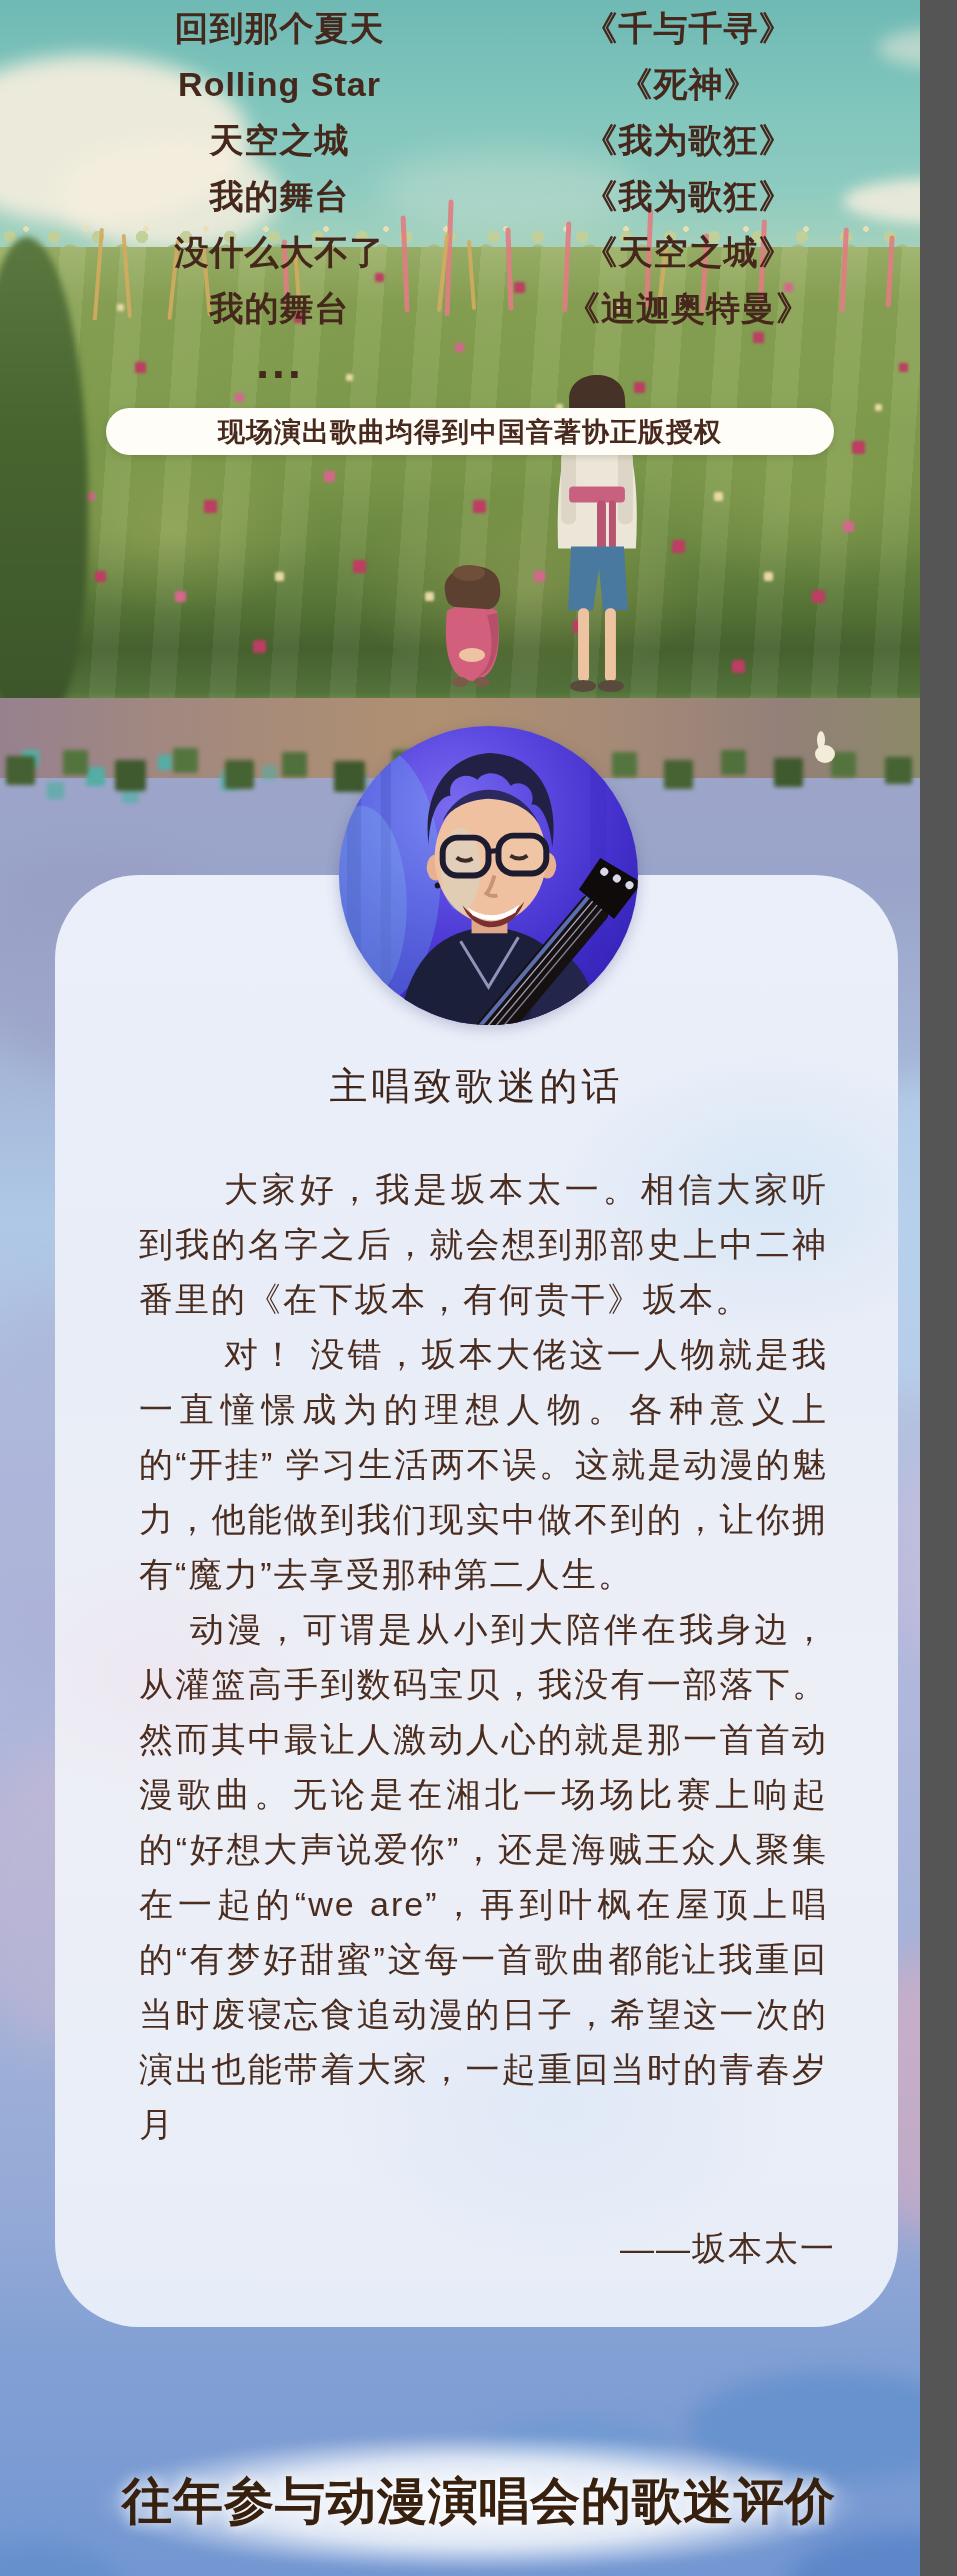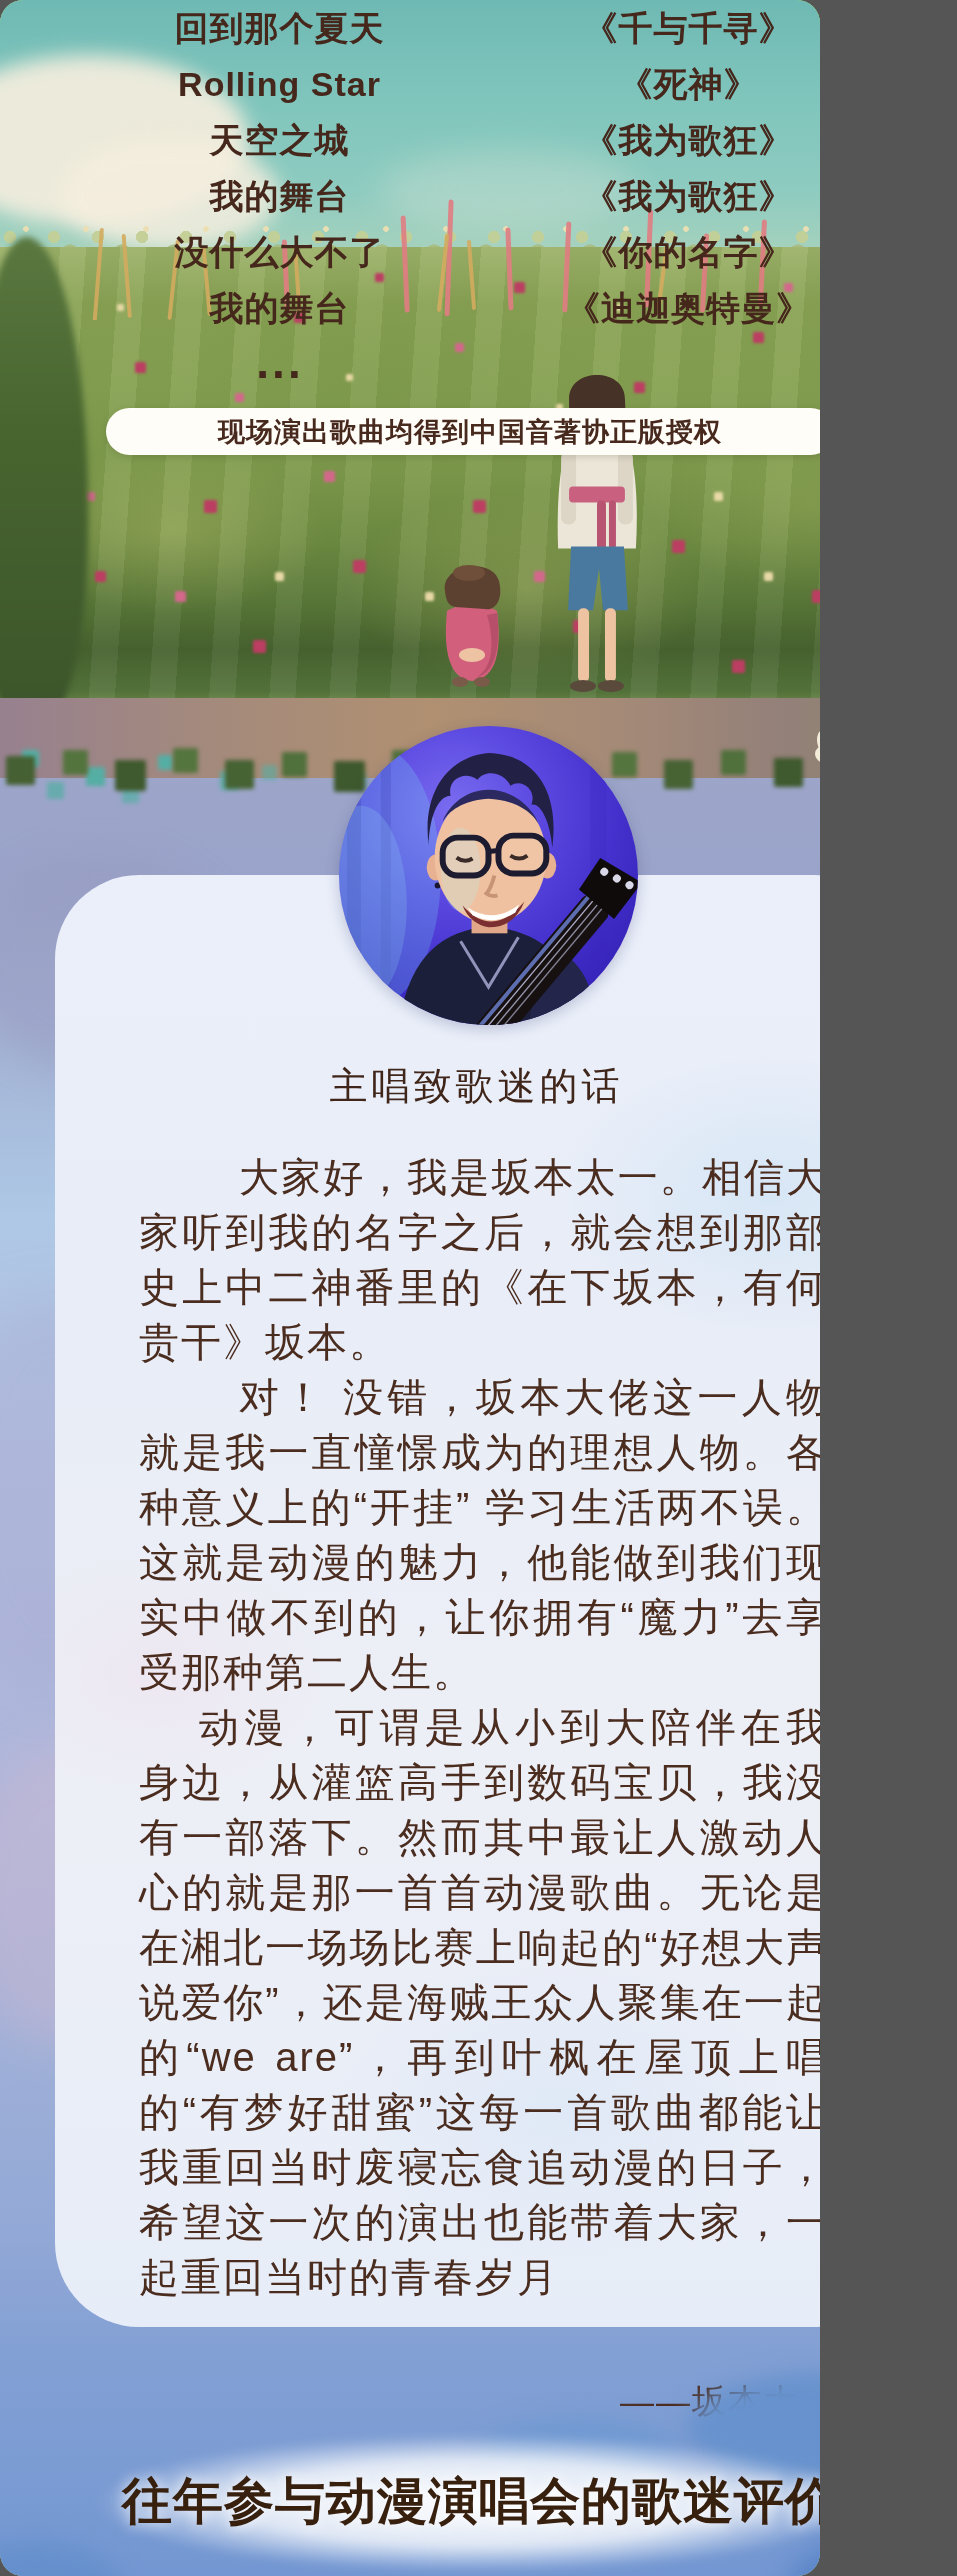--- a/index.html
+++ b/index.html
@@ -1,20 +1,19 @@
 <!DOCTYPE html>
 <html><head>
 <meta charset="utf-8">
 <style>
   html,body{margin:0;padding:0;background:#555;}
   .poster{
-    position:relative;width:820px;height:2576px;overflow:hidden;
+    position:relative;width:920px;height:2576px;overflow:hidden;
     font-family:"Liberation Sans","DejaVu Sans",sans-serif;
     background:#bef264;
-    border-radius:23px;
   }
   .abs{position:absolute;}
   
   .bg-lower{
     left:0;top:688px;width:958px;height:1888px;
     background:linear-gradient(180deg,
       #9fa8c9 0%, #9aa3c9 10%, #a3b2d4 18%, #aec8e6 28%,
       #b4c2e0 38%, #b2b9dd 50%, #a8b4da 62%, #9fb0d8 72%,
       #92a8d6 82%, #83a0d4 88%, #7397d2 100%);
   }
@@ -115,21 +114,21 @@
   
   .card{
     left:55px;top:875px;width:843px;height:1452px;border-radius:84px;
     background:
       radial-gradient(299px 200px at 85% 22%, rgba(200,224,244,.55), rgba(200,224,244,0) 70%),
       radial-gradient(259px 180px at 12% 55%, rgba(238,222,234,.45), rgba(238,222,234,0) 70%),
       radial-gradient(319px 219px at 60% 85%, rgba(214,228,246,.5), rgba(214,228,246,0) 70%),
       linear-gradient(180deg,#eaeffa 0%,#e8edf7 30%,#edeff6 60%,#e7edf8 100%);
   }
   .card-title{margin:186px 0 0 0;text-align:center;font-size:38px;font-weight:normal;color:#40261a;letter-spacing:4px;}
-  .card-body{margin:38px 70px 0 84px;font-size:40px;line-height:55px;letter-spacing:2px;
+  .card-body{margin:50px 70px 0 84px;font-size:34px;line-height:55px;letter-spacing:2px;
     color:#4b2d20;text-align:justify;}
   .card-body p{margin:0;text-indent:2.5em;}
   .card-body p.p3{text-indent:1.5em;}
   .signature{margin:74px 62px 0 0;text-align:right;font-size:34px;color:#4b2d20;letter-spacing:2px;}
   
   .glow{
     left:-40px;top:2410px;width:1038px;height:186px;
     background:radial-gradient(ellipse 50% 50% at 50% 50%, rgba(255,255,255,.97) 0%, rgba(255,255,255,.78) 45%, rgba(255,255,255,0) 74%);
     filter:blur(5px);
   }
@@ -238,21 +237,21 @@
     <div class="song-row">
       <div class="song-title">天空之城</div>
       <div class="song-source">《我为歌狂》</div>
     </div>
     <div class="song-row">
       <div class="song-title">我的舞台</div>
       <div class="song-source">《我为歌狂》</div>
     </div>
     <div class="song-row">
       <div class="song-title">没什么大不了</div>
-      <div class="song-source">《你的名字》</div>
+      <div class="song-source">《天空之城》</div>
     </div>
     <div class="song-row">
       <div class="song-title">我的舞台</div>
       <div class="song-source">《迪迦奥特曼》</div>
     </div>
   </div>
   <div class="abs ellipsis">...</div>
 
   <div class="abs banner">现场演出歌曲均得到中国音著协正版授权</div>
 

